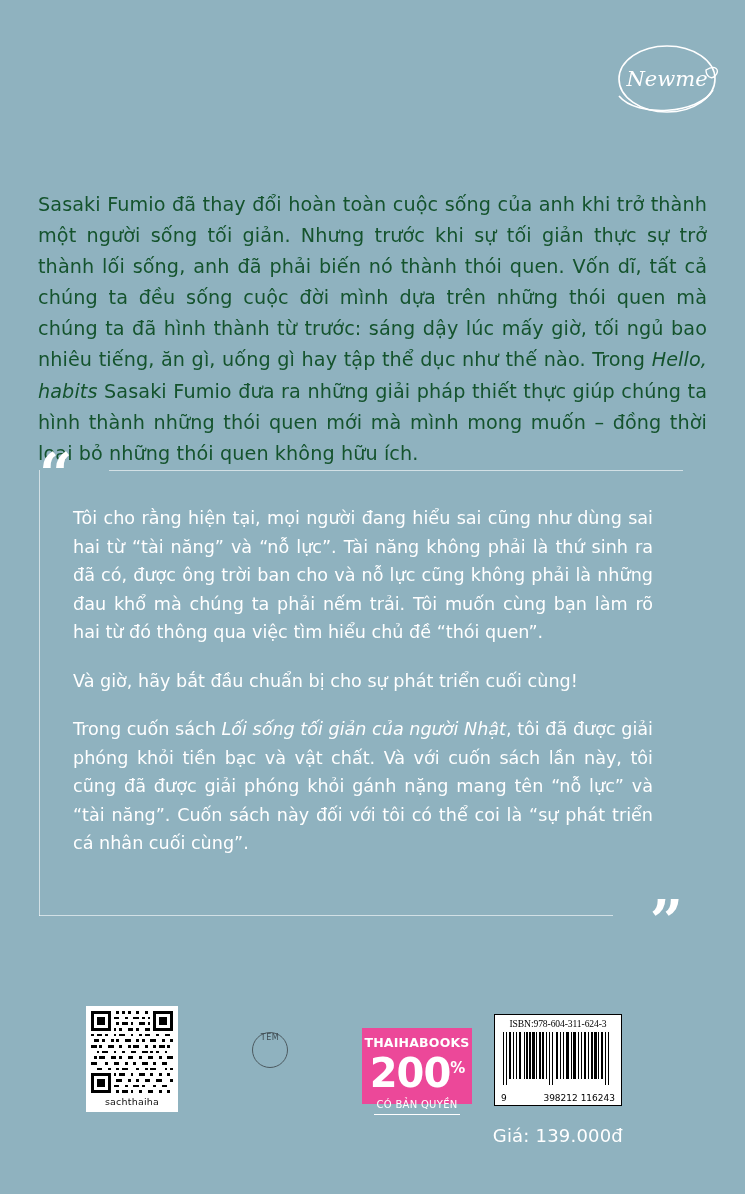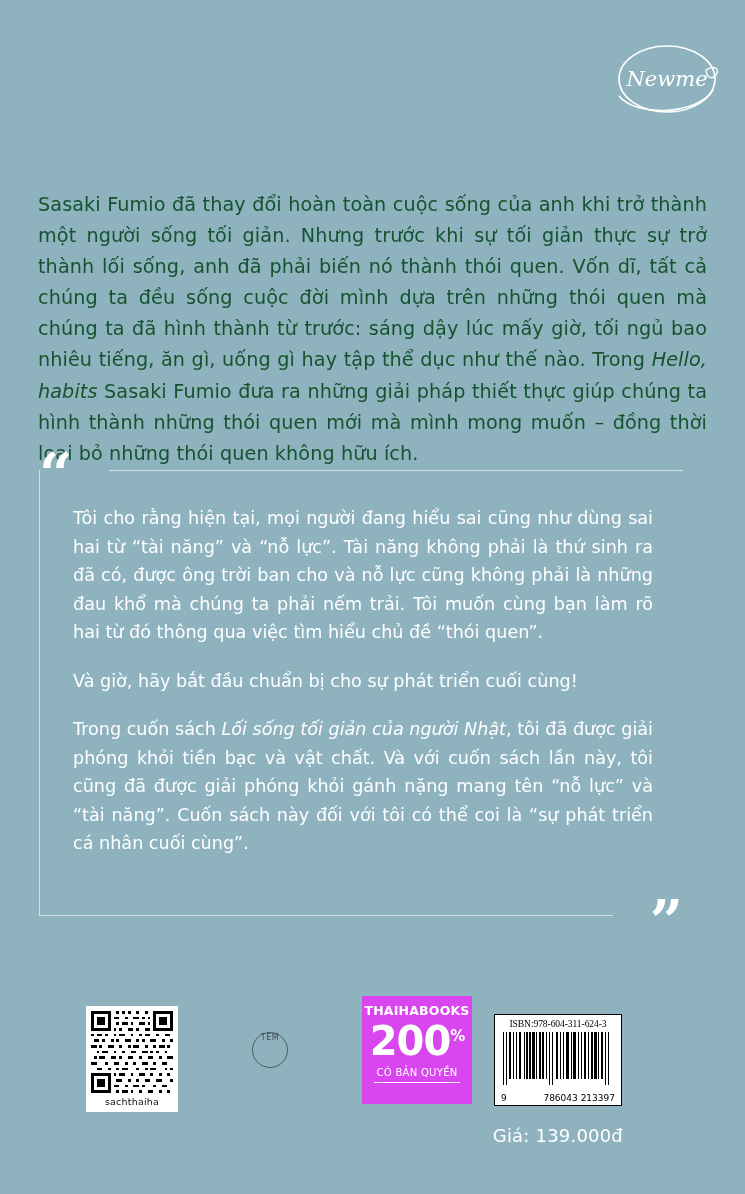--- a/index.html
+++ b/index.html
@@ -168,22 +168,22 @@
     align-items: flex-start;
     justify-content: center;
     letter-spacing: .5px;
   }
 
   .copyright-stamp {
     position: absolute;
     left: 362px;
     bottom: 90px;
     width: 110px;
-    height: 108px;
-    background: #d946ef;
+    height: 76px;
+    background: #ec4899;
     color: #ffffff;
     text-align: center;
     padding: 0;
   }
   .cs-top {
     font-size: 12.5px;
     font-weight: 700;
     letter-spacing: .2px;
     padding-top: 7px;
     font-family: "DejaVu Sans", sans-serif;
@@ -465,19 +465,19 @@
           <rect x="93.5" y="0" width="1.6" height="48"></rect>
             <rect x="97" y="0" width="2.4" height="48"></rect>
           <rect x="101" y="0" width="1" height="48"></rect>
             <rect x="104" y="0" width="1.8" height="48"></rect>
           <rect x="108" y="0" width="1.2" height="54"></rect>
             <rect x="111" y="0" width="1.2" height="54"></rect>
         </g>
       </svg>
       <div class="bar-digits">
         <span>9</span>
-        <span>786043 213397</span>
+        <span>398212 116243</span>
       </div>
     </div>
 
     <div class="price">Giá: 139.000đ</div>
   </div>
 </div>
 
 </body></html>

